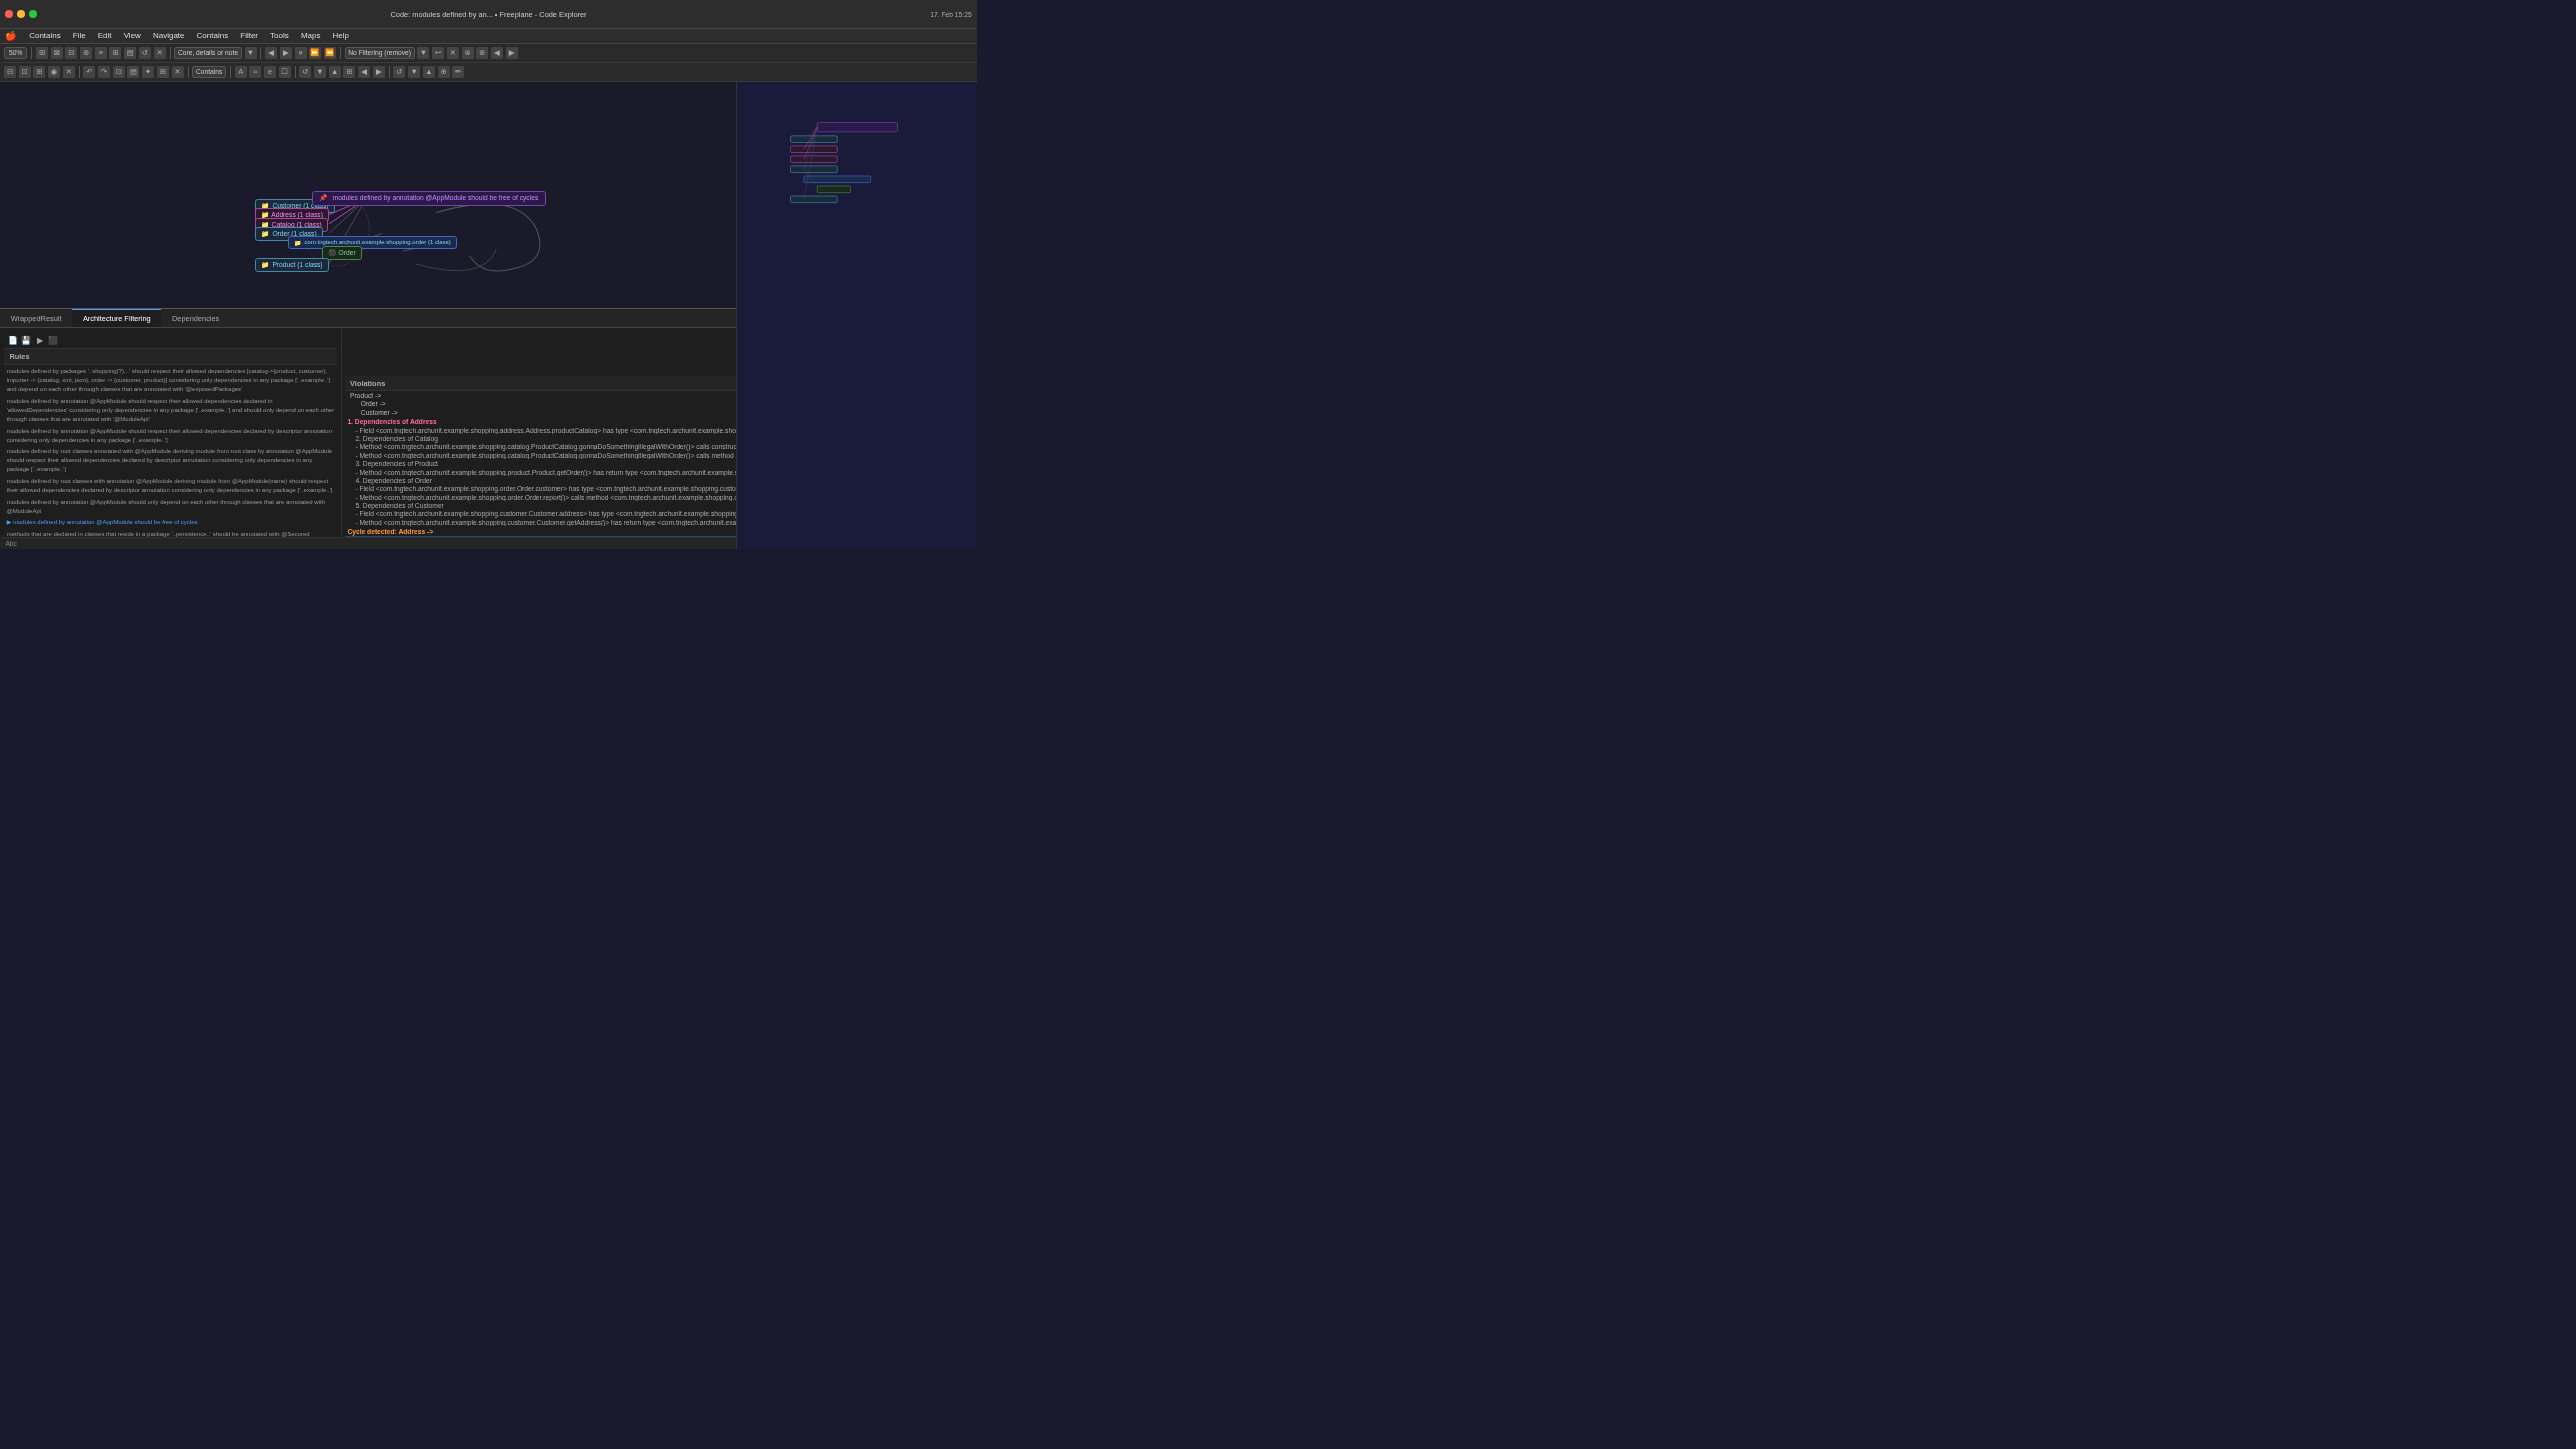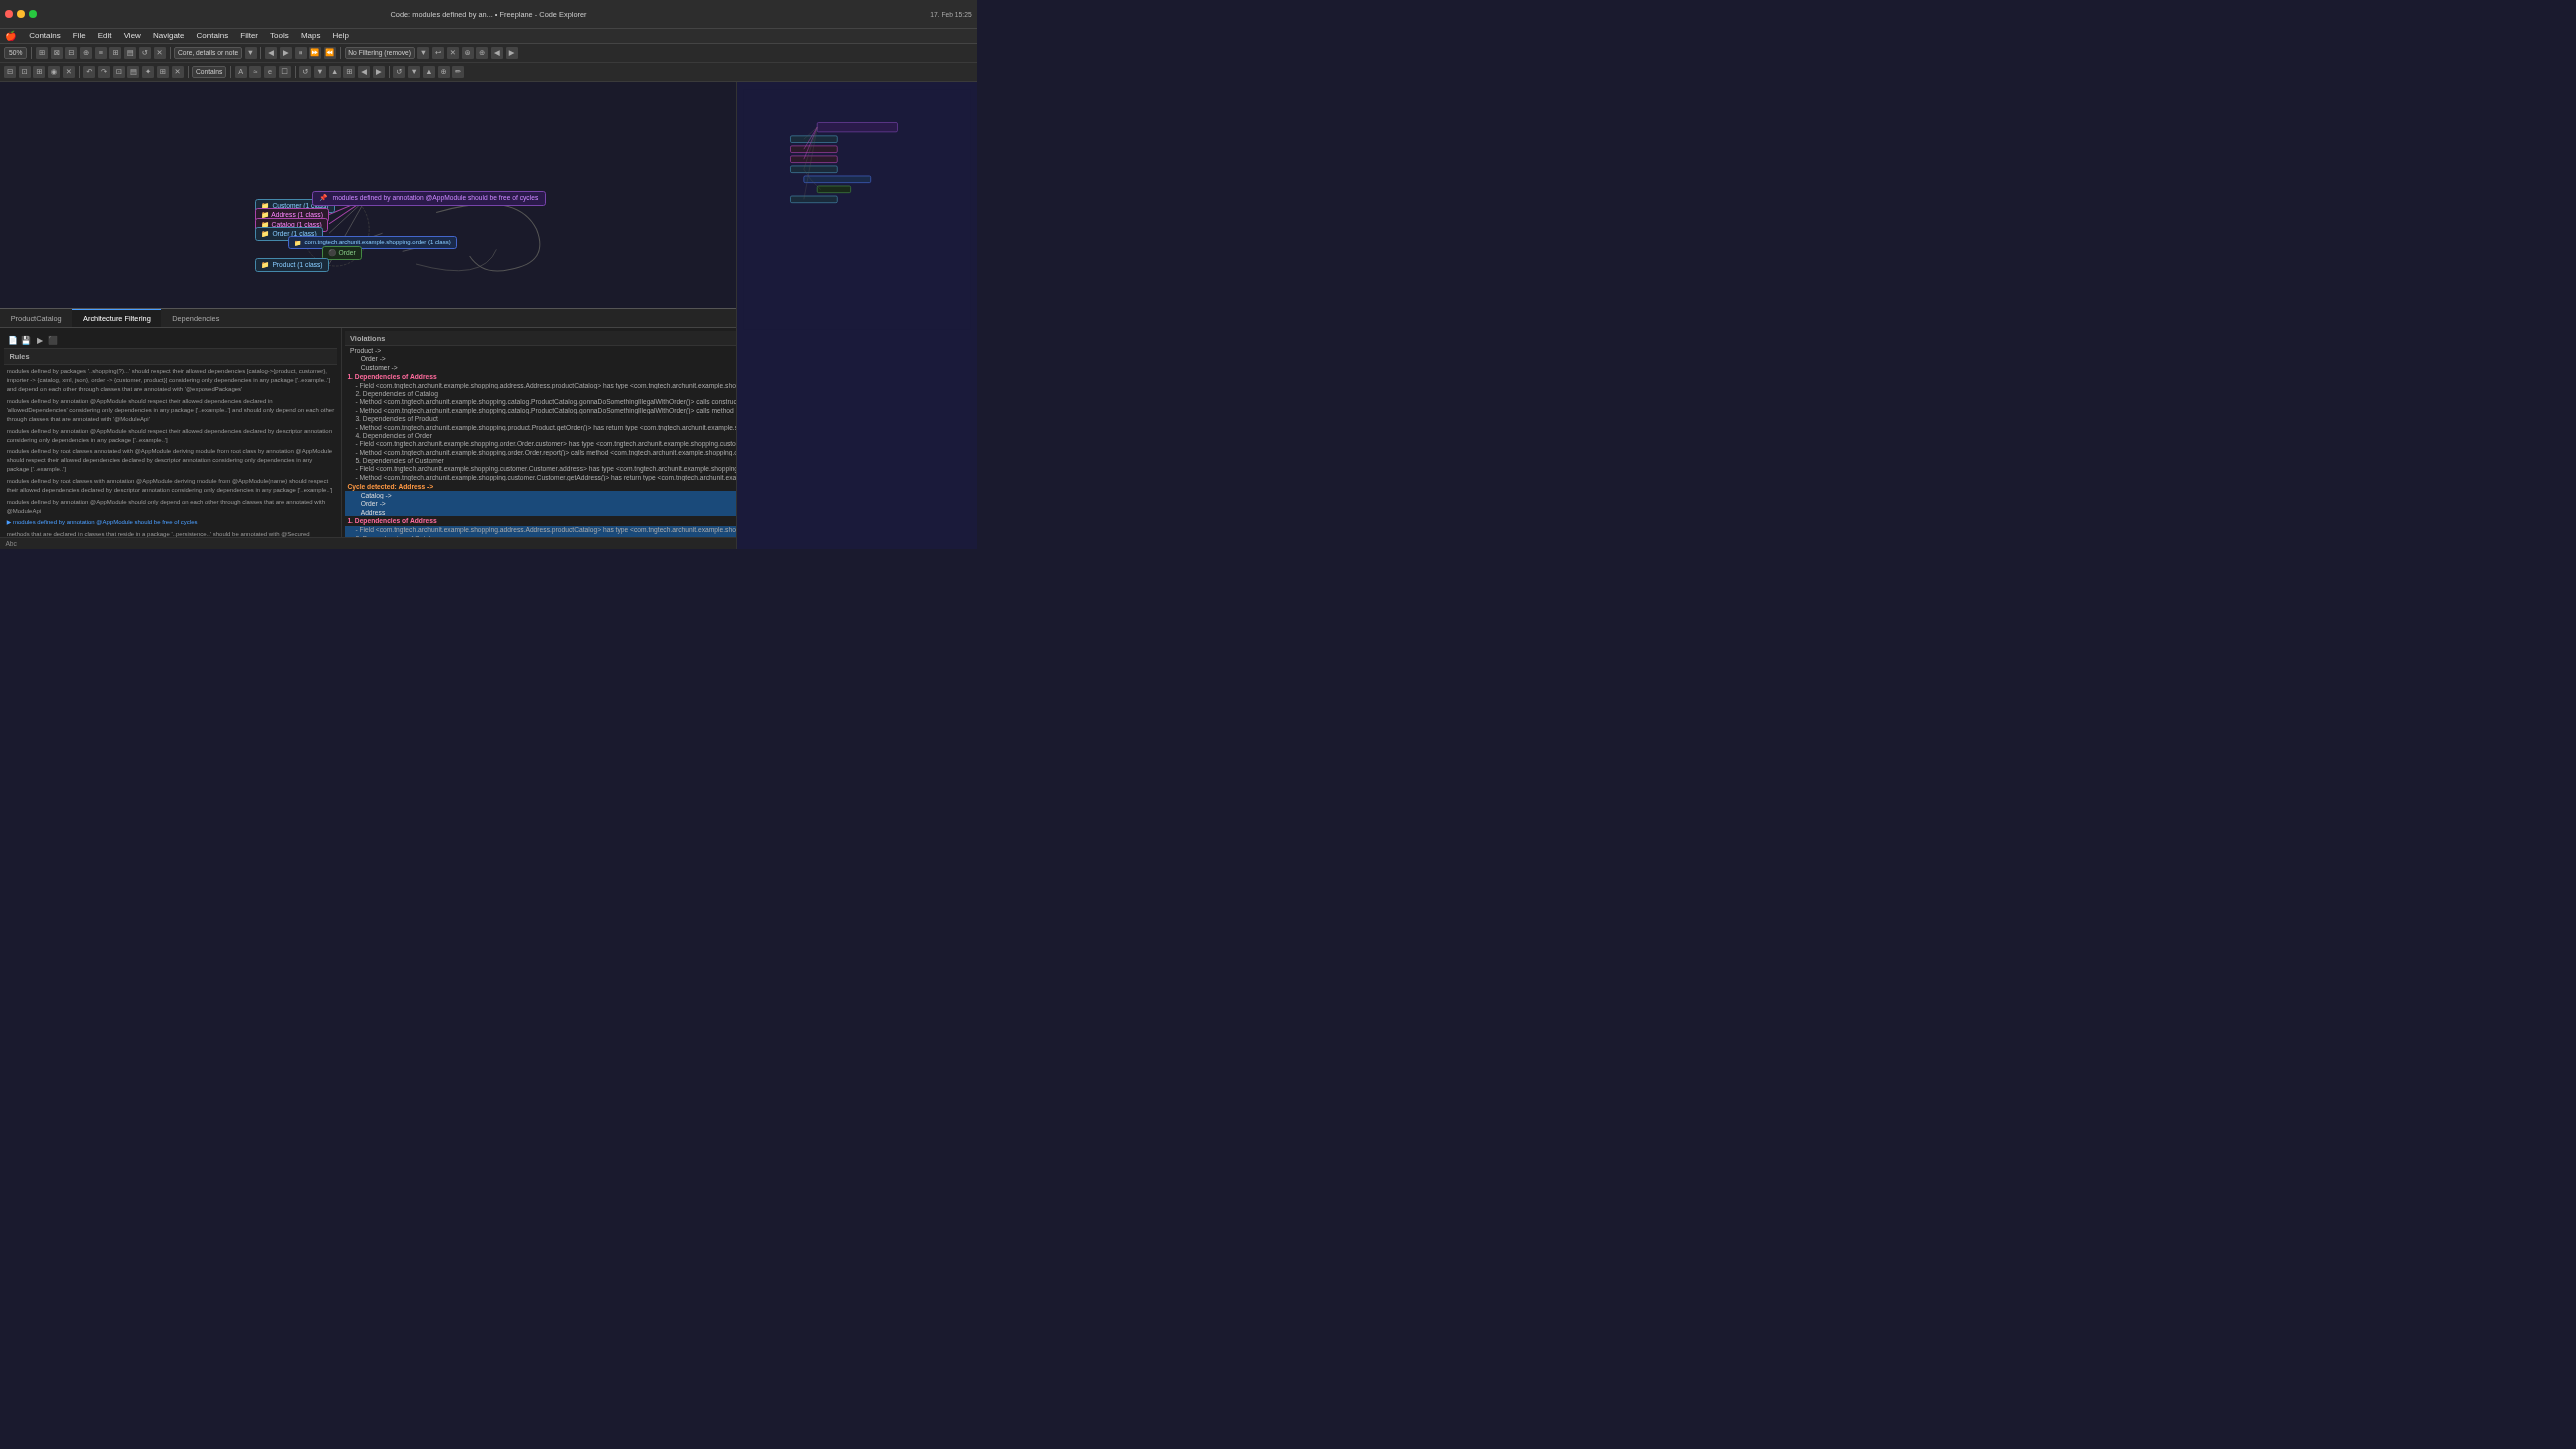--- a/index.html
+++ b/index.html
@@ -217,20 +217,21 @@
       margin-bottom: 2.7px;
     }
 
     
     .violations-panel {
       flex: 1;
       overflow-y: auto;
       font-size: 6.7px;
       color: #bbb;
       padding: 2.7px;
+      margin-top: 45px;
     }
     .violation-line {
       padding: 0.7px 5.4px;
       color: #bbb;
       white-space: nowrap;
       overflow: hidden;
       text-overflow: ellipsis;
     }
     .violation-line.selected-block {
       background: #1a4a7a;
@@ -522,21 +523,21 @@
       </div>
     </div>
 
     <div class="resize-handle">
       <span>• • •</span>
     </div>
 
     <div style="position: absolute; bottom: 0; left: 0; right: 0; height: 255px; background: #1e1e1e; border-top: 1.3px solid #555; display: flex; flex-direction: column;">
 
       <div class="tabs-row">
-        <div class="tab">ProductCatalog</div>
+        <div class="tab">WrappedResult</div>
         <div class="tab active">Architecture Filtering</div>
         <div class="tab">Dependencies</div>
       </div>
 
       <div class="bottom-content">
 
         <div class="rules-panel">
 
           <div class="rules-toolbar">
             <div class="icon-btn">📄</div>

